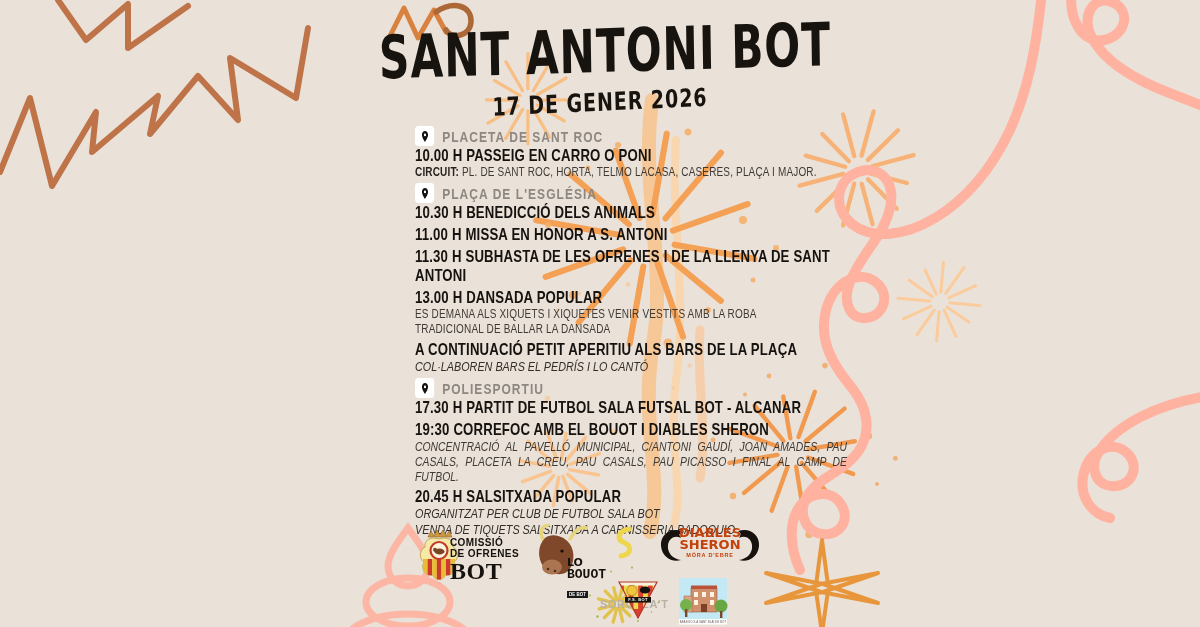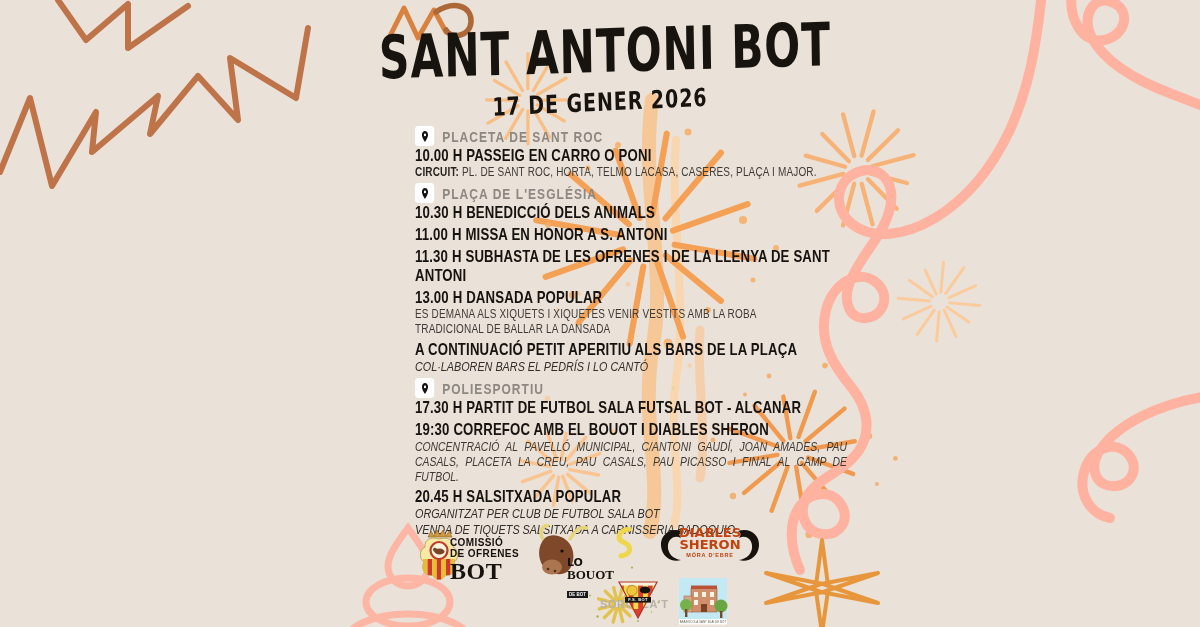--- a/index.html
+++ b/index.html
@@ -33,21 +33,21 @@
   .ejust{font-size:13px;font-style:italic;line-height:15px;text-align:justify;
          color:#3e3a35;margin-bottom:3px;}
 
   
   .com-block{position:absolute;left:450px;top:538px;color:#15110d;line-height:10.5px;}
   .com-small{font-size:10px;font-weight:700;letter-spacing:.4px;}
   .com-big{font-size:24px;font-weight:900;line-height:24px;letter-spacing:.5px;
            font-family:Liberation Serif, serif;}
   .bouot-text{position:absolute;left:567px;top:557px;color:#15110d;}
   .bouot-l1{font-size:11px;font-weight:900;line-height:11px;font-family:"DejaVu Sans",sans-serif;}
-  .bouot-l2{font-size:13px;font-weight:900;line-height:14px;font-family:Liberation Serif, serif;}
+  .bouot-l2{font-size:13px;font-weight:900;line-height:14px;font-family:Liberation Mono, monospace;}
   .bouot-l3{display:inline-block;background:#1a1a1a;color:#fff;font-size:4.5px;
             font-weight:700;padding:1px 2px;line-height:5px;}
   .sorollat-label{position:absolute;left:600px;top:554px;font-size:11px;font-weight:700;
             letter-spacing:.6px;color:#b7b1a9;margin-top:44px;}
   .diables{position:absolute;left:658px;top:527px;width:104px;text-align:center;color:#c2410c;}
   .diables-l12{font-size:13px;font-weight:900;line-height:12px;
                font-family:"DejaVu Sans",sans-serif;letter-spacing:0;}
   .diables-l3{font-size:5.5px;font-weight:700;letter-spacing:.8px;margin-top:1px;}
   .parroquia{position:absolute;left:462px;top:588px;width:130px;text-align:center;
              font-size:15px;font-weight:900;line-height:17px;letter-spacing:.4px;color:#14110e;

